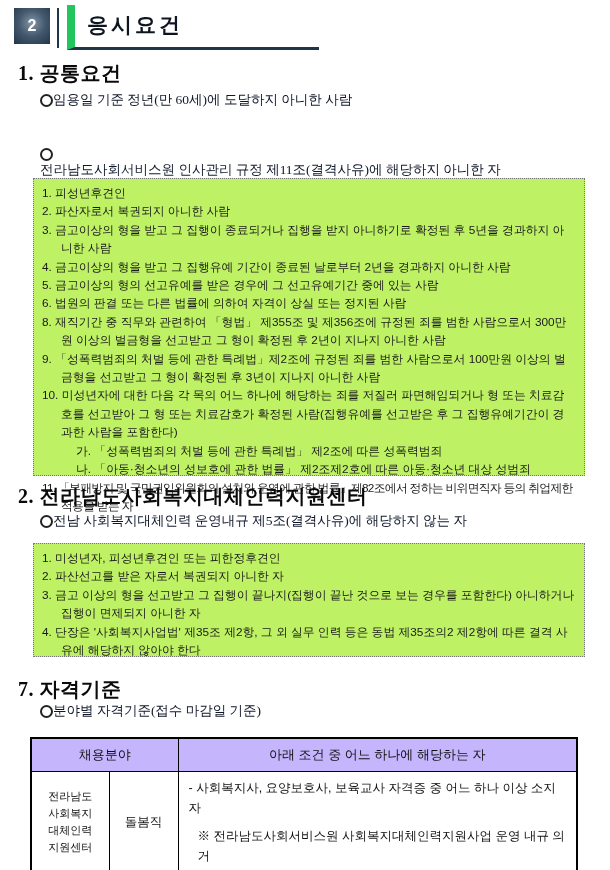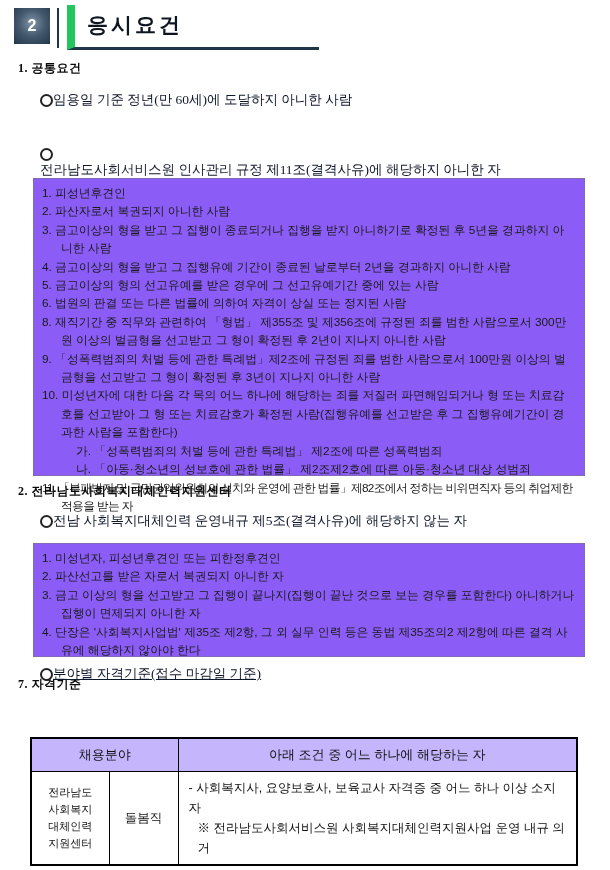--- a/index.html
+++ b/index.html
@@ -20,35 +20,35 @@
     border-left:8px solid #22c55e; border-bottom:3px solid #20344a;
     padding:6px 0 8px 12px;
   }
   .page-title {
     font-size:21px; font-weight:bold; letter-spacing:3px; color:#0d1620;
     font-family:"Liberation Sans", sans-serif;
   }
   
   .sec-heading {
     position:absolute; left:18px; font-family:"Liberation Serif", serif;
-    font-weight:bold; font-size:12px; color:#0a0a0a; letter-spacing:0.5px;
+    font-weight:bold; font-size:20px; color:#0a0a0a; letter-spacing:0.5px;
   }
   
   .bullet-row {
     position:absolute; left:40px; display:flex; align-items:flex-start; 
     font-family:"Liberation Serif", serif; font-size:13.5px; color:#0f172a; white-space:nowrap;
   }
   .ring {
     flex:0 0 auto; width:9px; height:9px; margin-top:3px;
     border:2.5px solid #222; border-radius:50%; background:#fff;
   }
   
   .dotted-box {
     position:absolute; left:33px; width:552px;
-    border:1px dotted #777; background:#8b5cf6;
+    border:1px dotted #777; background:#bef264;
     padding:5px 8px 4px 8px; box-sizing:border-box;
     font-size:11.8px; line-height:18.4px; color:#1a1a1a;
     font-family:"Liberation Sans", sans-serif;
   }
   .box-item   { padding-left:19px; text-indent:-19px; }
   .box-subitem{ padding-left:34px; }
   .condensed  { letter-spacing:-0.7px; }
   
   .qual-table {
     position:absolute; left:30px; top:737px; width:548px;
@@ -60,21 +60,21 @@
   .qual-table th {
     background:#c4b5fd; font-weight:normal; height:28px; font-size:13px;
     text-align:center; padding:2px 4px;
   }
   .cell-field {
     width:78px; text-align:center; white-space:pre-line; line-height:17px;
     padding:4px 2px; font-size:11px;margin-top:40px;
   }
   .cell-job { width:69px; text-align:center; padding:4px 2px; }
   .cell-cond { padding:6px 10px; line-height:20px; vertical-align:middle; }
-  .cond-line2 { padding-left:9px; }
+  .cond-line2 { padding-left:9px;margin-top:8px; }
 </style>
 </head>
 <body>
 
 <div class="page">
 
   <div class="badge">
     <span>2</span>
   </div>
   <div class="header-rule-thin"></div>
@@ -117,21 +117,21 @@
 
   <div class="dotted-box" style="top:543px; height:114px;">
     <div class="box-item">1. 미성년자, 피성년후견인 또는 피한정후견인</div>
     <div class="box-item">2. 파산선고를 받은 자로서 복권되지 아니한 자</div>
     <div class="box-item">3. 금고 이상의 형을 선고받고 그 집행이 끝나지(집행이 끝난 것으로 보는 경우를 포함한다) 아니하거나 집행이 면제되지 아니한 자</div>
     <div class="box-item">4. 단장은 '사회복지사업법' 제35조 제2항, 그 외 실무 인력 등은 동법 제35조의2 제2항에 따른 결격 사유에 해당하지 않아야 한다</div>
   </div>
 
   <div class="sec-heading" style="top:676px;">7. 자격기준</div>
 
-  <div class="bullet-row" style="top:665px;text-decoration:underline;">
+  <div class="bullet-row" style="top:702px;">
     <span class="ring"></span>
     <span>분야별 자격기준(접수 마감일 기준)</span>
   </div>
 
   <table class="qual-table">
     <colgroup>
       <col style="width:78px">
         <col style="width:69px">
         <col>
     </colgroup>

